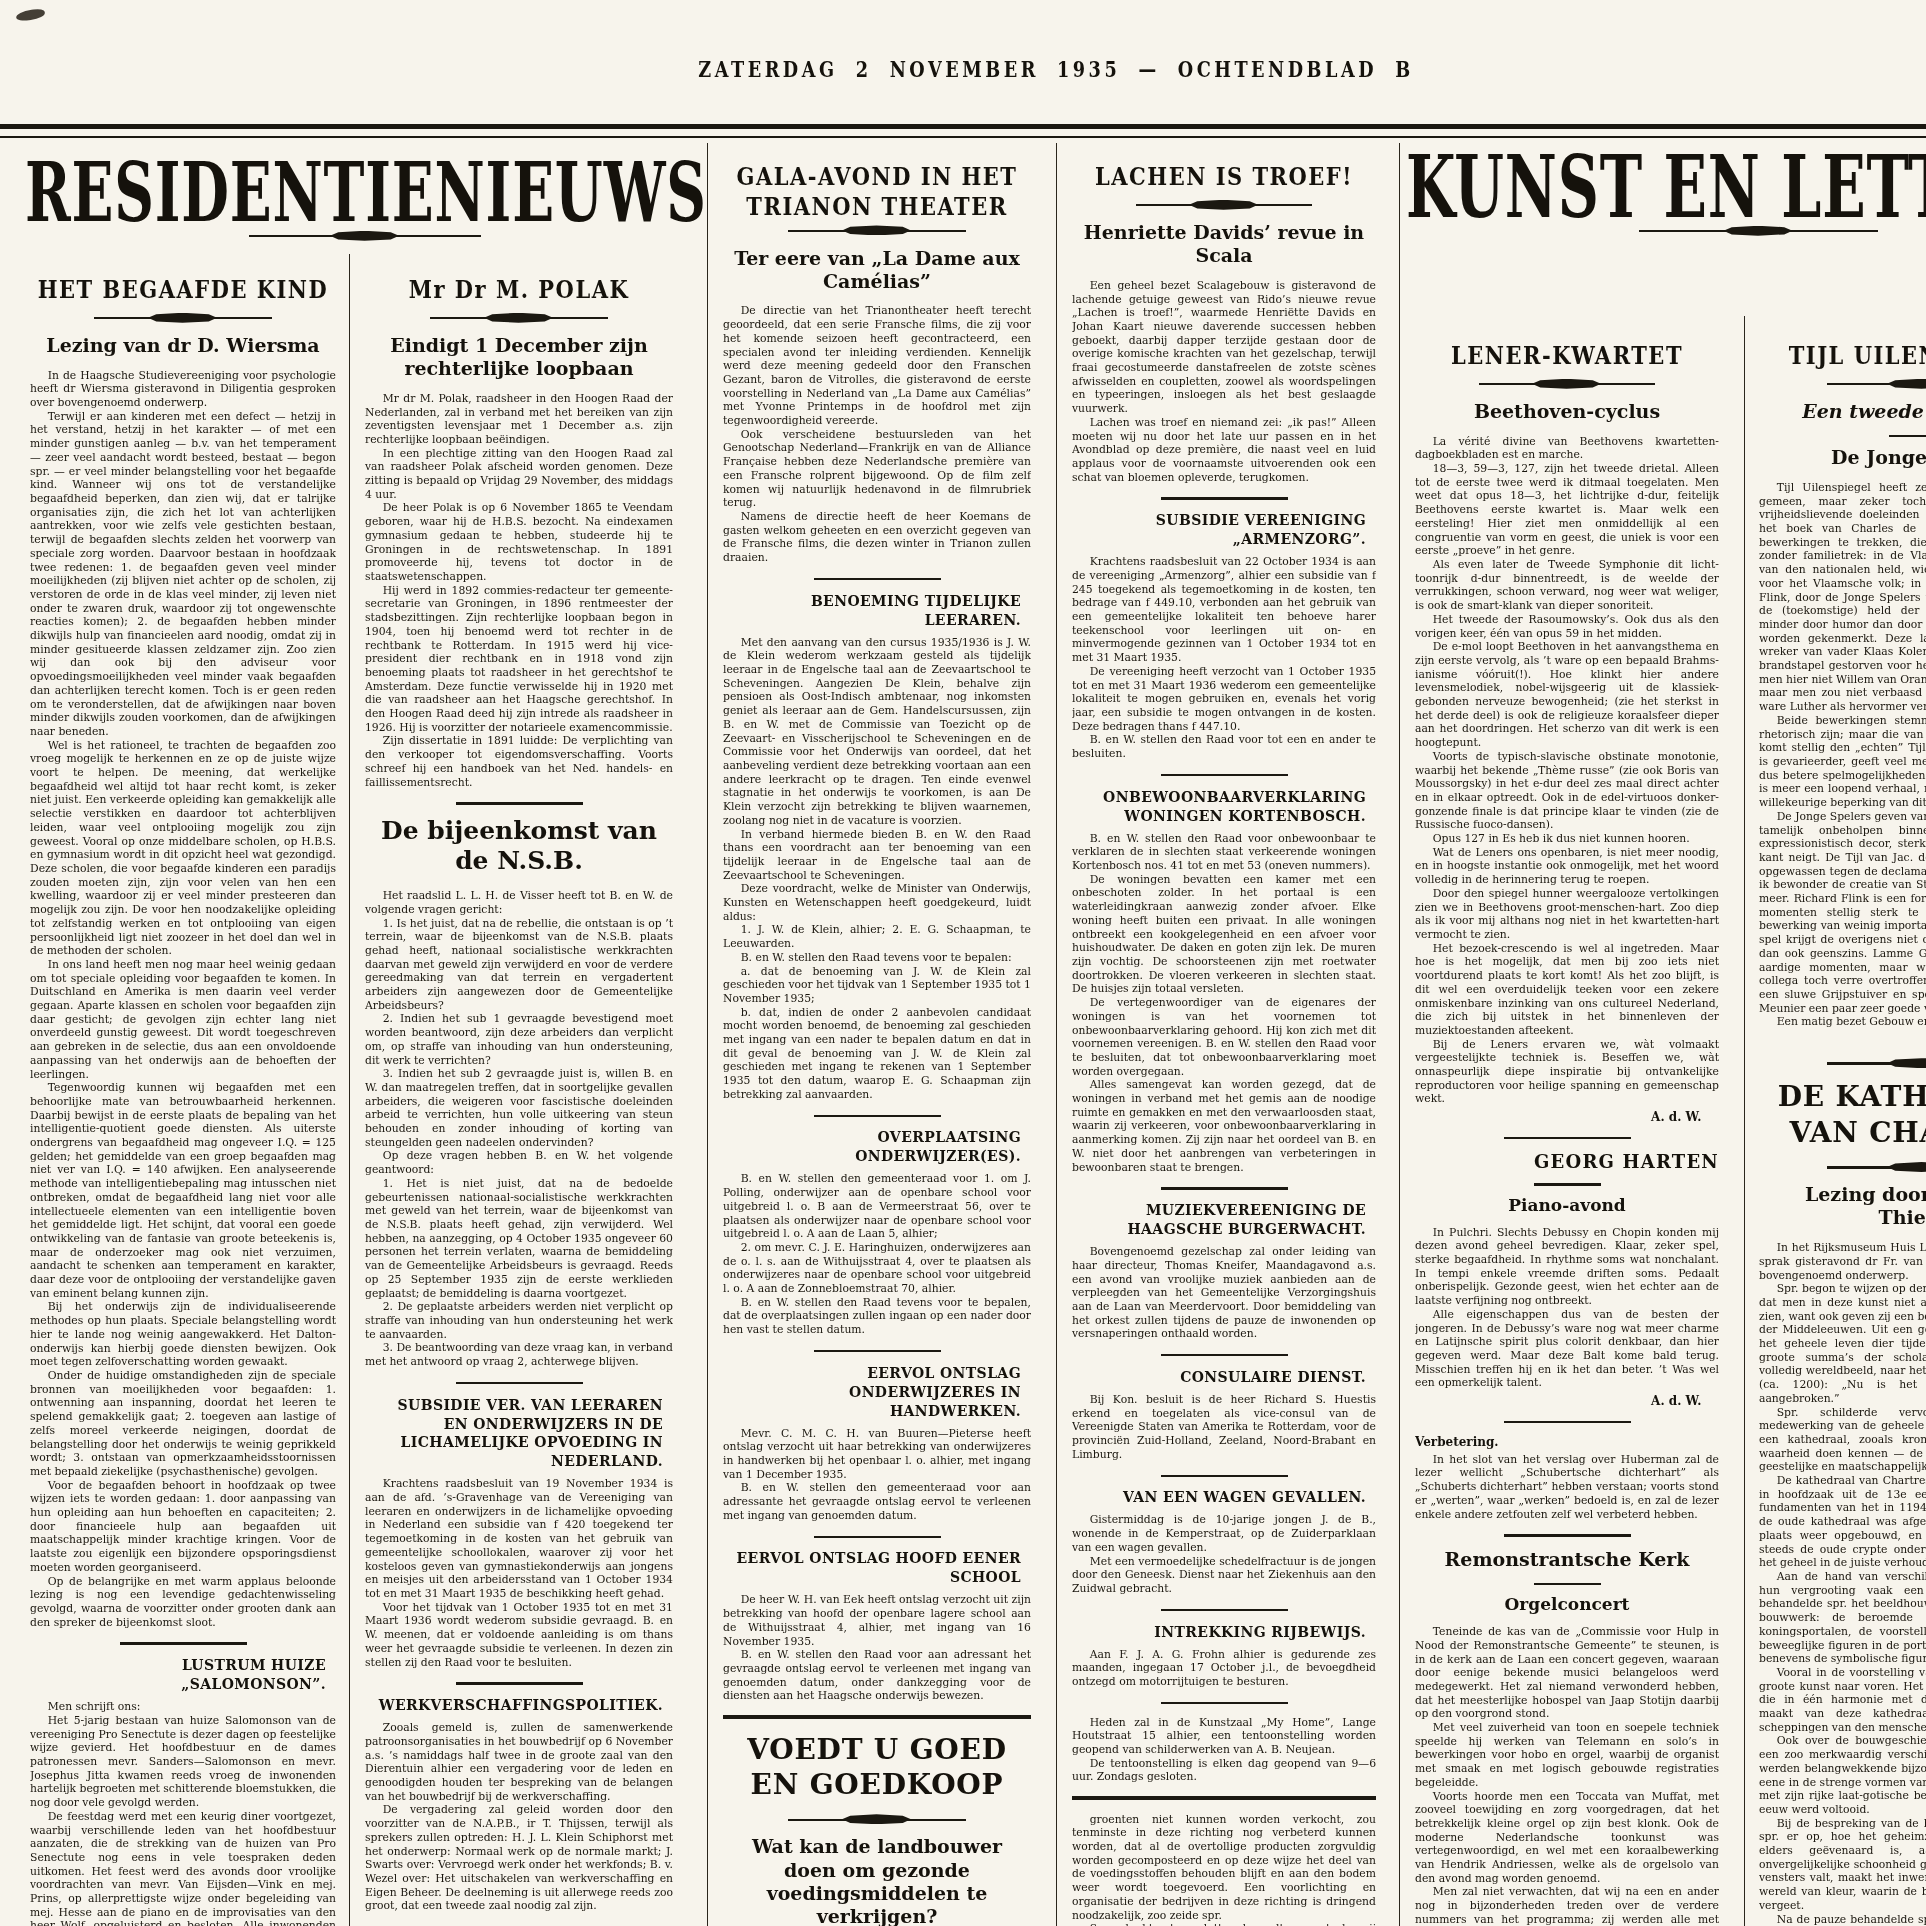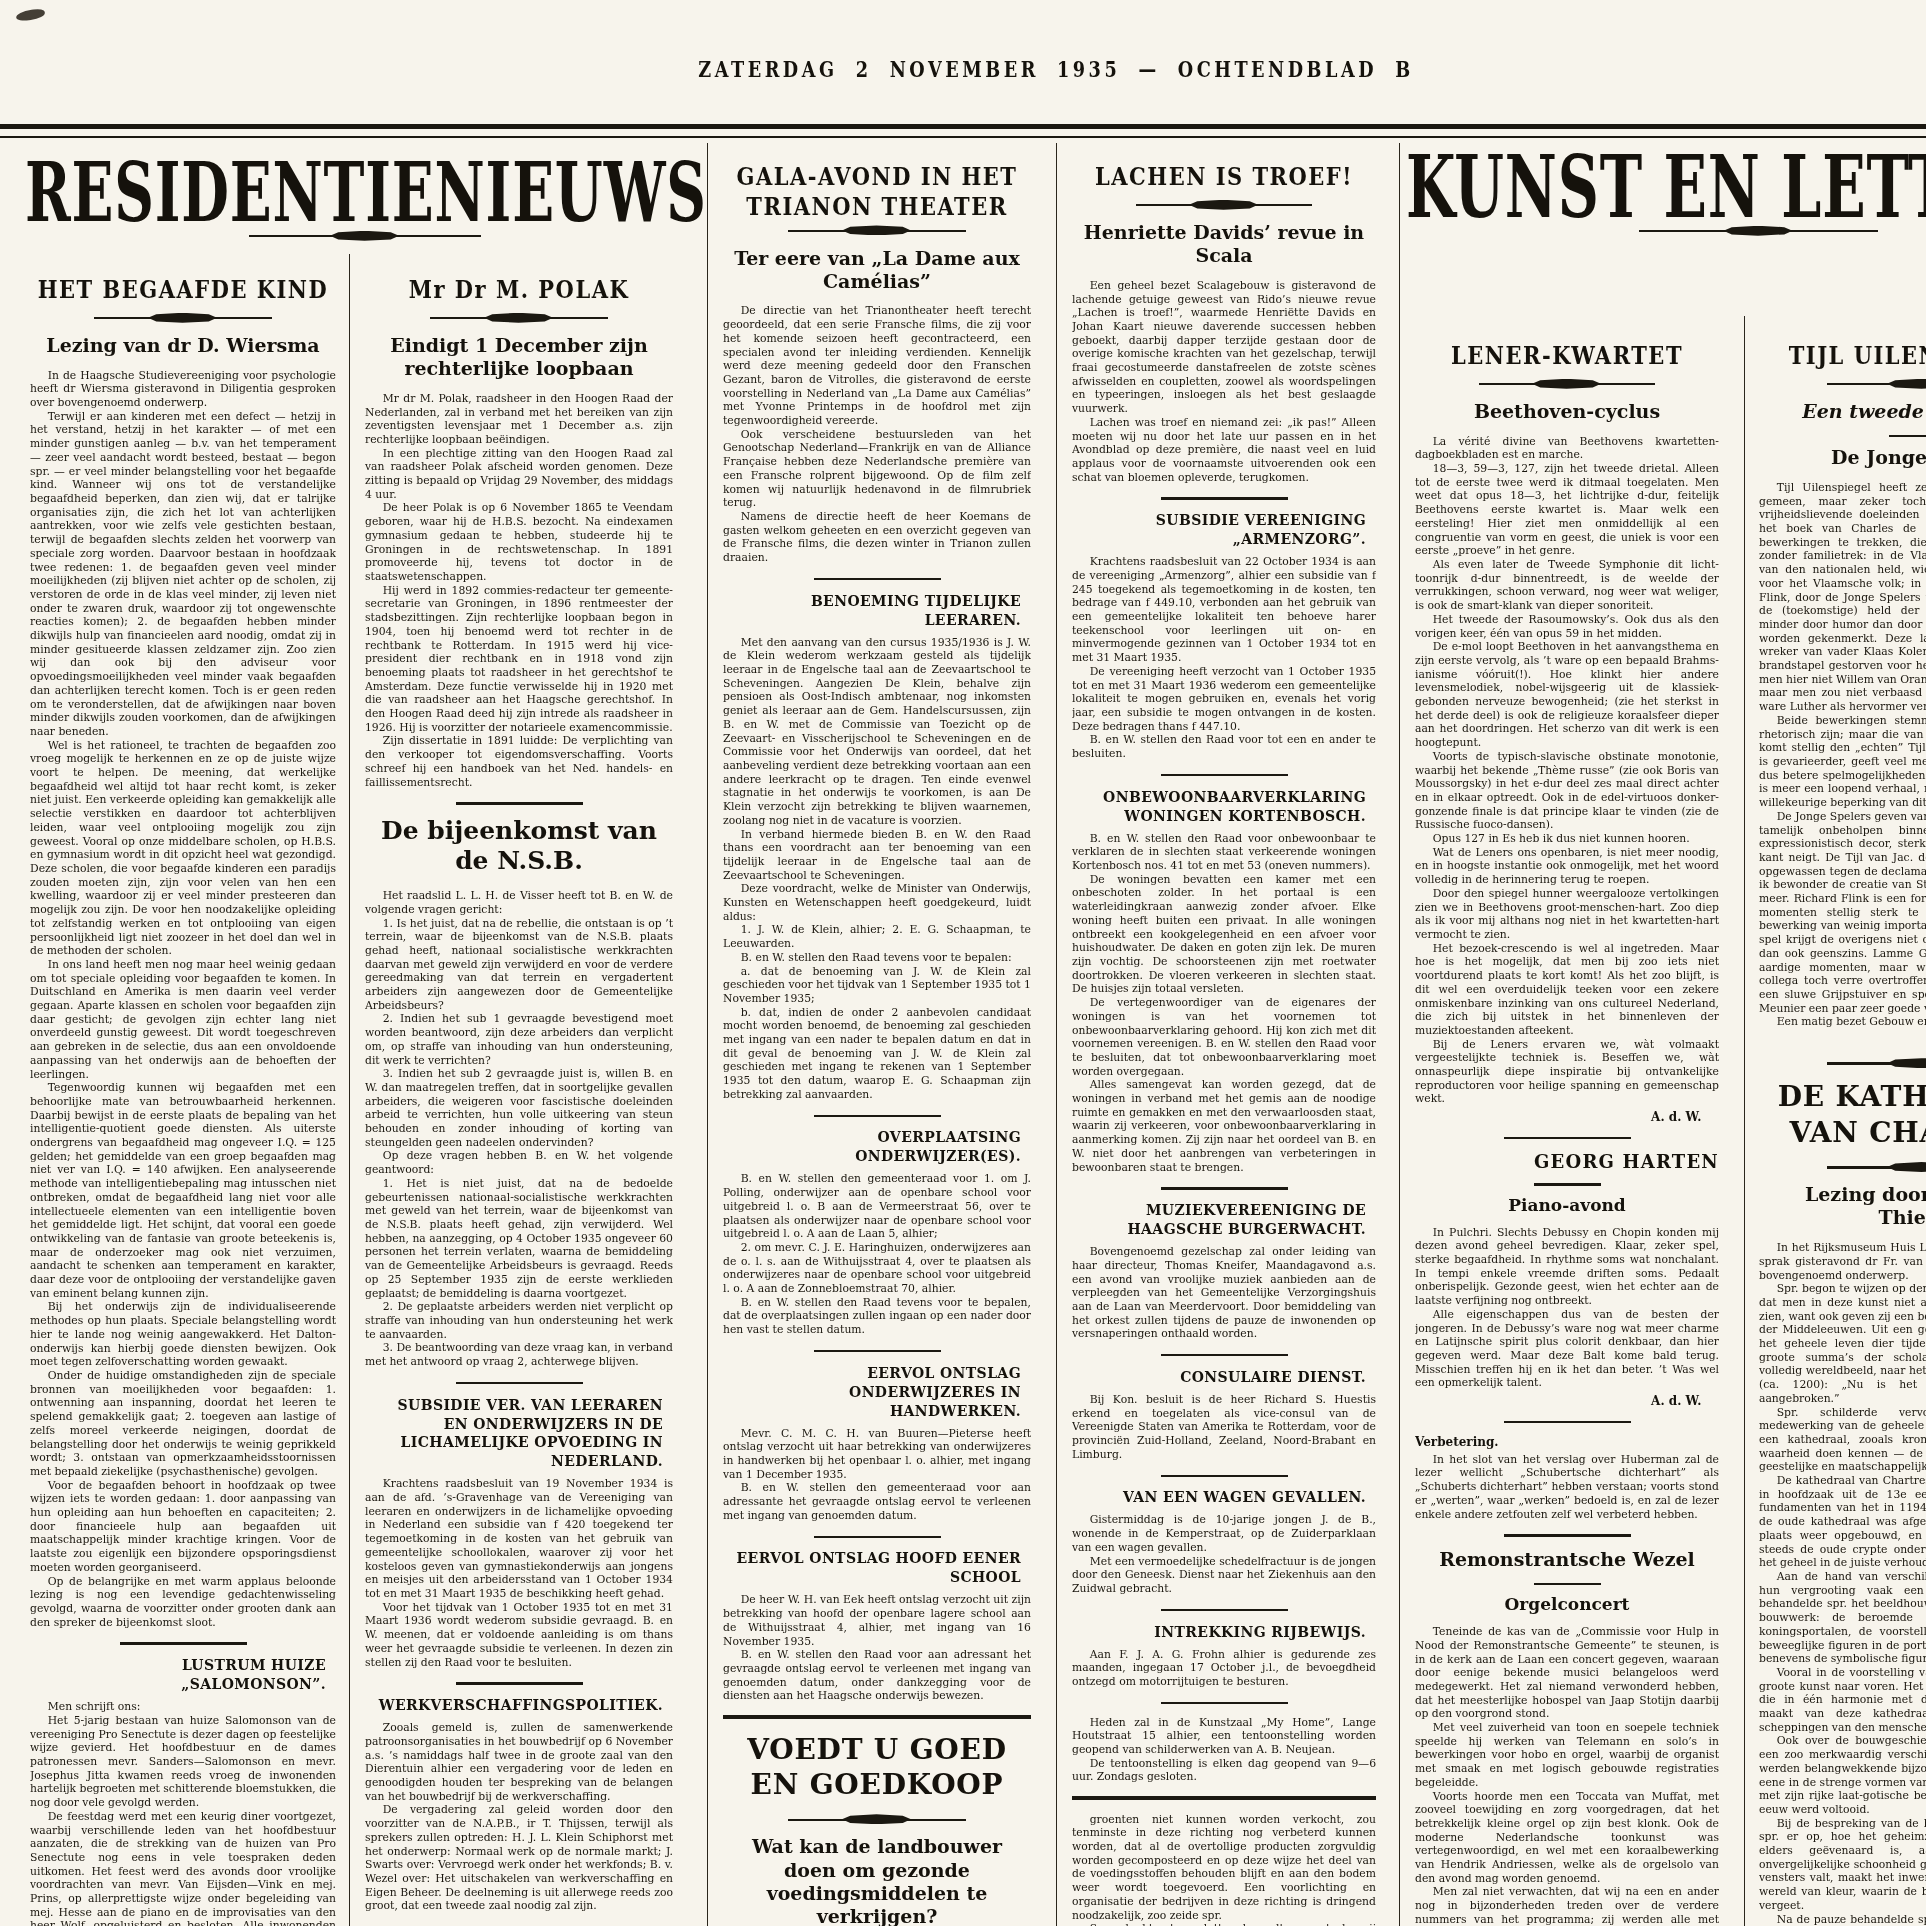--- a/index.html
+++ b/index.html
@@ -283,21 +283,21 @@
         <p>Alle eigenschappen dus van de besten der jongeren. In de Debussy’s ware nog wat meer charme en Latijnsche spirit plus colorit denkbaar, dan hier gegeven werd. Maar deze Balt kome bald terug. Misschien treffen hij en ik het dan beter. ’t Was wel een opmerkelijk talent.</p>
         <div class="sig">A. d. W.</div>
       </div>
       <div class="sep-plain"></div>
       <div class="art">
         <div class="h-inline">Verbetering.</div>
         <p>In het slot van het verslag over Huberman zal de lezer wellicht „Schubertsche dichterhart” als „Schuberts dichterhart” hebben verstaan; voorts stond er „werten”, waar „werken” bedoeld is, en zal de lezer enkele andere zetfouten zelf wel verbeterd hebben.</p>
       </div>
       <div class="sep-plain"></div>
       <div class="art">
-        <div class="h-sub">Remonstrantsche Wezel</div>
+        <div class="h-sub">Remonstrantsche Kerk</div>
         <div class="sep-thin"></div>
         <div class="h-sub-sm">Orgelconcert</div>
         <p>Teneinde de kas van de „Commissie voor Hulp in Nood der Remonstrantsche Gemeente” te steunen, is in de kerk aan de Laan een concert gegeven, waaraan door eenige bekende musici belangeloos werd medegewerkt. Het zal niemand verwonderd hebben, dat het meesterlijke hobospel van Jaap Stotijn daarbij op den voorgrond stond.</p>
         <p>Met veel zuiverheid van toon en soepele techniek speelde hij werken van Telemann en solo’s in bewerkingen voor hobo en orgel, waarbij de organist met smaak en met logisch gebouwde registraties begeleidde.</p>
         <p>Voorts hoorde men een Toccata van Muffat, met zooveel toewijding en zorg voorgedragen, dat het betrekkelijk kleine orgel op zijn best klonk. Ook de moderne Nederlandsche toonkunst was vertegenwoordigd, en wel met een koraalbewerking van Hendrik Andriessen, welke als de orgelsolo van den avond mag worden genoemd.</p>
         <p>Men zal niet verwachten, dat wij na een en ander nog in bijzonderheden treden over de verdere nummers van het programma; zij werden alle met dezelfde zorgvuldigheid voorbereid en uitgevoerd.</p>
       </div>
     </div>
   <div class="col c6">
       <div class="art">

